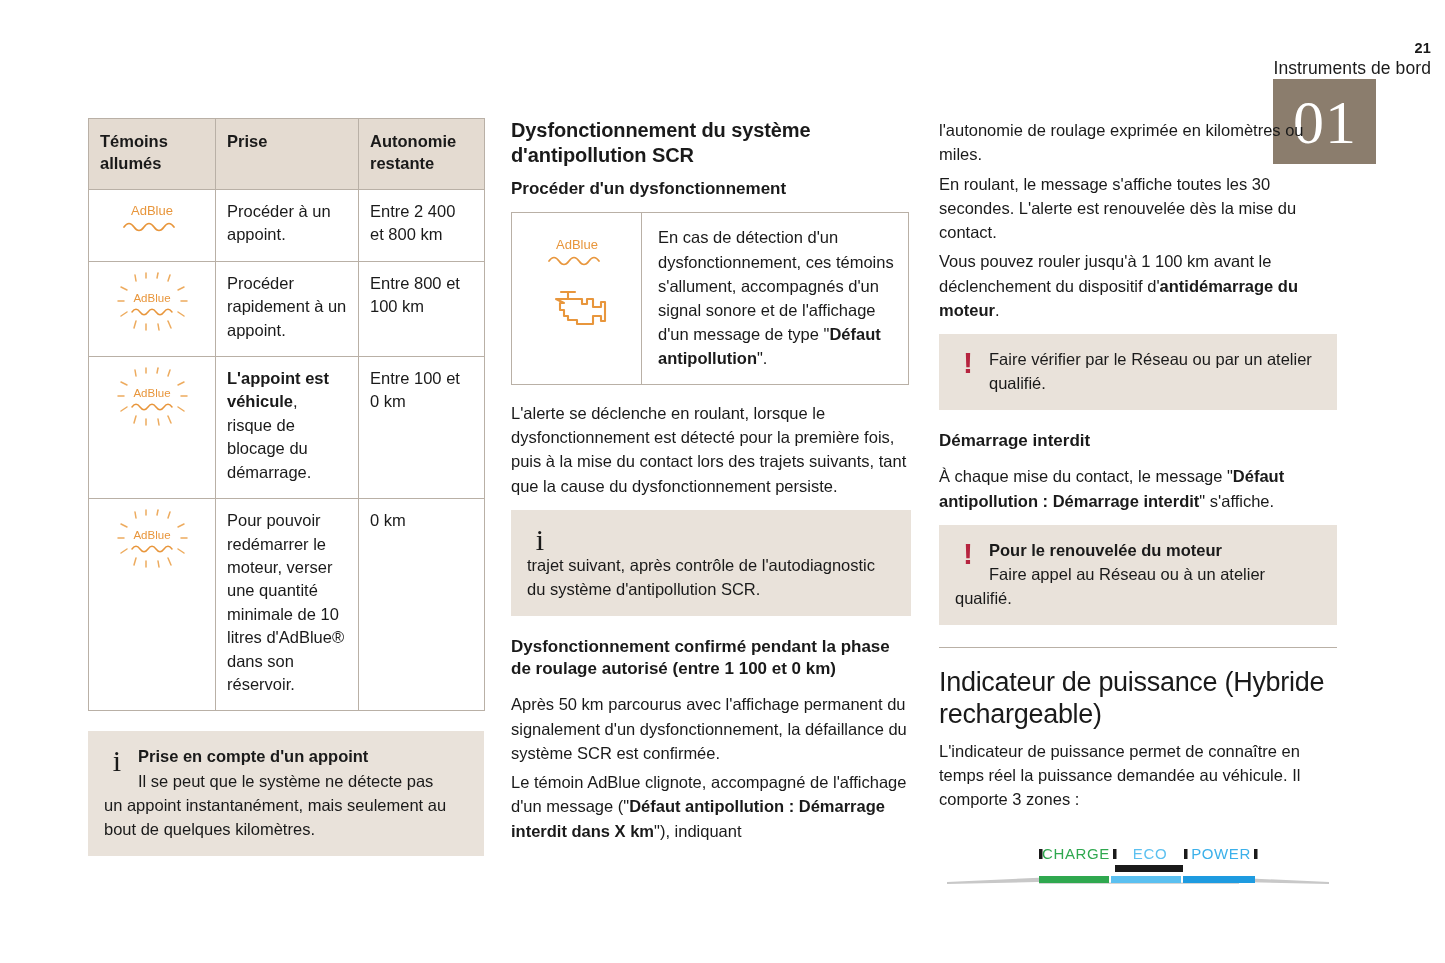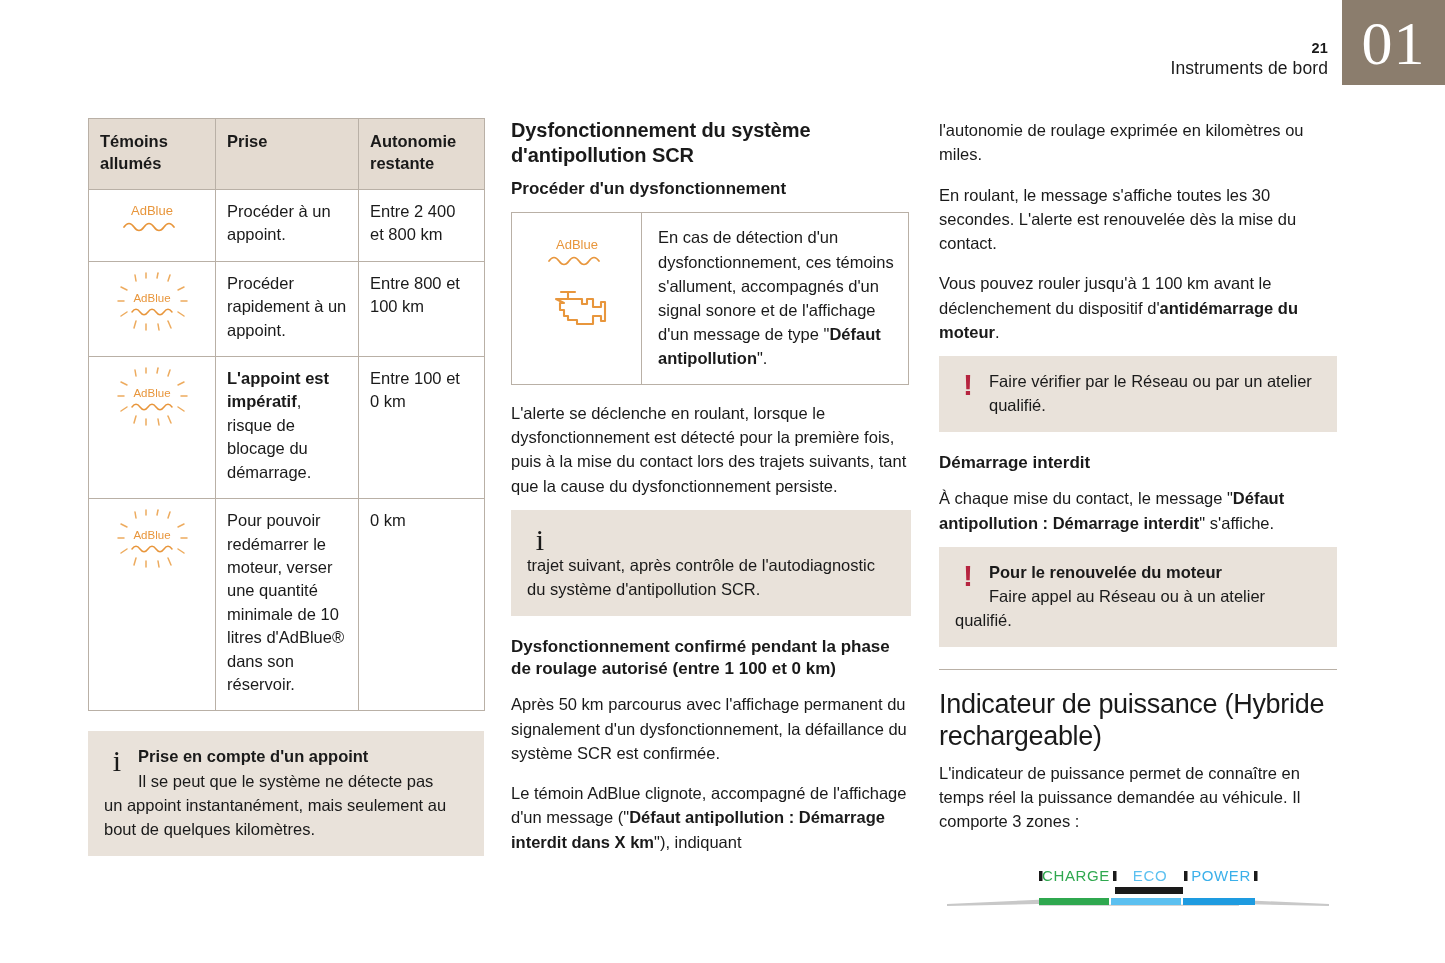--- a/index.html
+++ b/index.html
@@ -4,21 +4,21 @@
 <style>
   html,body{margin:0;padding:0;}
   body{
     width:1445px;height:963px;background:#ffffff;
     font-family:"Liberation Sans","DejaVu Sans",sans-serif;
     color:#1a1a1a;overflow:hidden;position:relative;
   }
   .page{position:relative;width:1445px;height:963px;}
 
   
-  .header{position:absolute;top:0;right:0;display:flex;align-items:flex-start;}
+  .header{position:absolute;top:0;right:0;display:flex;align-items:flex-start;flex-direction:column;}
   .header-text{text-align:right;padding-top:40px;padding-right:14px;line-height:1.22;}
   .header-page{font-size:14.5px;font-weight:bold;color:#1a1a1a;letter-spacing:.2px;}
   .header-sub{font-size:17.5px;color:#1a1a1a;letter-spacing:.1px;}
   .chapter-tab{
     width:103px;height:85px;background:#8b7d6d;display:flex;
     align-items:center;justify-content:center;
   }
   .chapter-tab span{
     color:#ffffff;font-family:"Liberation Serif","DejaVu Serif",serif;
     font-size:62px;line-height:1;letter-spacing:1px;font-weight:400;
@@ -61,21 +61,21 @@
   }
   .box .btitle{font-weight:bold;display:block;margin-left:34px;}
   .box .btext{display:block;margin-left:34px;}
   .box .bcont{display:block;clear:both;margin-left:0;}
 
   
   h2.sec{font-size:20px;font-weight:bold;line-height:1.26;margin:0 0 10px 0;letter-spacing:-.1px;}
   h3.sub{font-size:17px;font-weight:bold;line-height:1.3;margin:0 0 12px 0;}
   h2.big{font-size:27px;font-weight:400;line-height:1.2;margin:0 0 8px 0;letter-spacing:-.3px;}
   p.body{font-size:16.5px;line-height:1.47;margin:0 0 0 0;}
-  p.body + p.body{margin-top:16px;} .sp12{height:12px;} .sp16{height:16px;} .sp20{height:20px;}
+  p.body + p.body{margin-top:5px;} .sp12{height:12px;} .sp16{height:16px;} .sp20{height:20px;}
   b{font-weight:bold;}
 
   
   .detect-box{display:flex;border:1px solid #b9b0a6;width:398px;box-sizing:border-box;}
   .detect-ico{
     width:130px;border-right:1px solid #b9b0a6;box-sizing:border-box;
     display:flex;flex-direction:column;align-items:center;justify-content:flex-start;
     padding:22px 0 20px 0;gap:14px;
   }
   .detect-txt{padding:12px 14px 14px 16px;font-size:16.5px;line-height:1.46;flex:1;}
@@ -177,21 +177,21 @@
                   <line x1="30" y1="49" x2="28" y2="56"></line>
                     <line x1="40" y1="52" x2="40" y2="58"></line>
                   <line x1="52" y1="52" x2="53" y2="58"></line>
                     <line x1="62" y1="49" x2="65" y2="56"></line>
                 </g>
                 <text x="46" y="30" text-anchor="middle" font-family="Liberation Sans, sans-serif" font-size="11.5" fill="#e8963c">AdBlue</text>
                 <path d="M26 40 q4 -5.5 8 0 q4 5.5 8 0 q4 -5.5 8 0 q4 5.5 8 0 q4 -5.5 8 0" fill="none" stroke="#e8963c" stroke-width="1.5" stroke-linecap="round"></path>
               </svg>
             </span>
           </td>
-          <td><b>L'appoint est impératif</b><span>, risque de blocage du démarrage.</span></td>
+          <td><b>L'appoint est véhicule</b><span>, risque de blocage du démarrage.</span></td>
           <td><span>Entre 100 et 0 km</span></td>
         </tr>
 
         <tr>
           <td class="icon-cell">
             <span class="adblue-ico">
               <svg width="92" height="62" viewBox="0 0 92 62" aria-hidden="true">
                 <g stroke="#edab5e" stroke-width="1.5" stroke-linecap="round">
                   <line x1="30" y1="9" x2="29" y2="3"></line>
                     <line x1="40" y1="6" x2="40" y2="1"></line>

